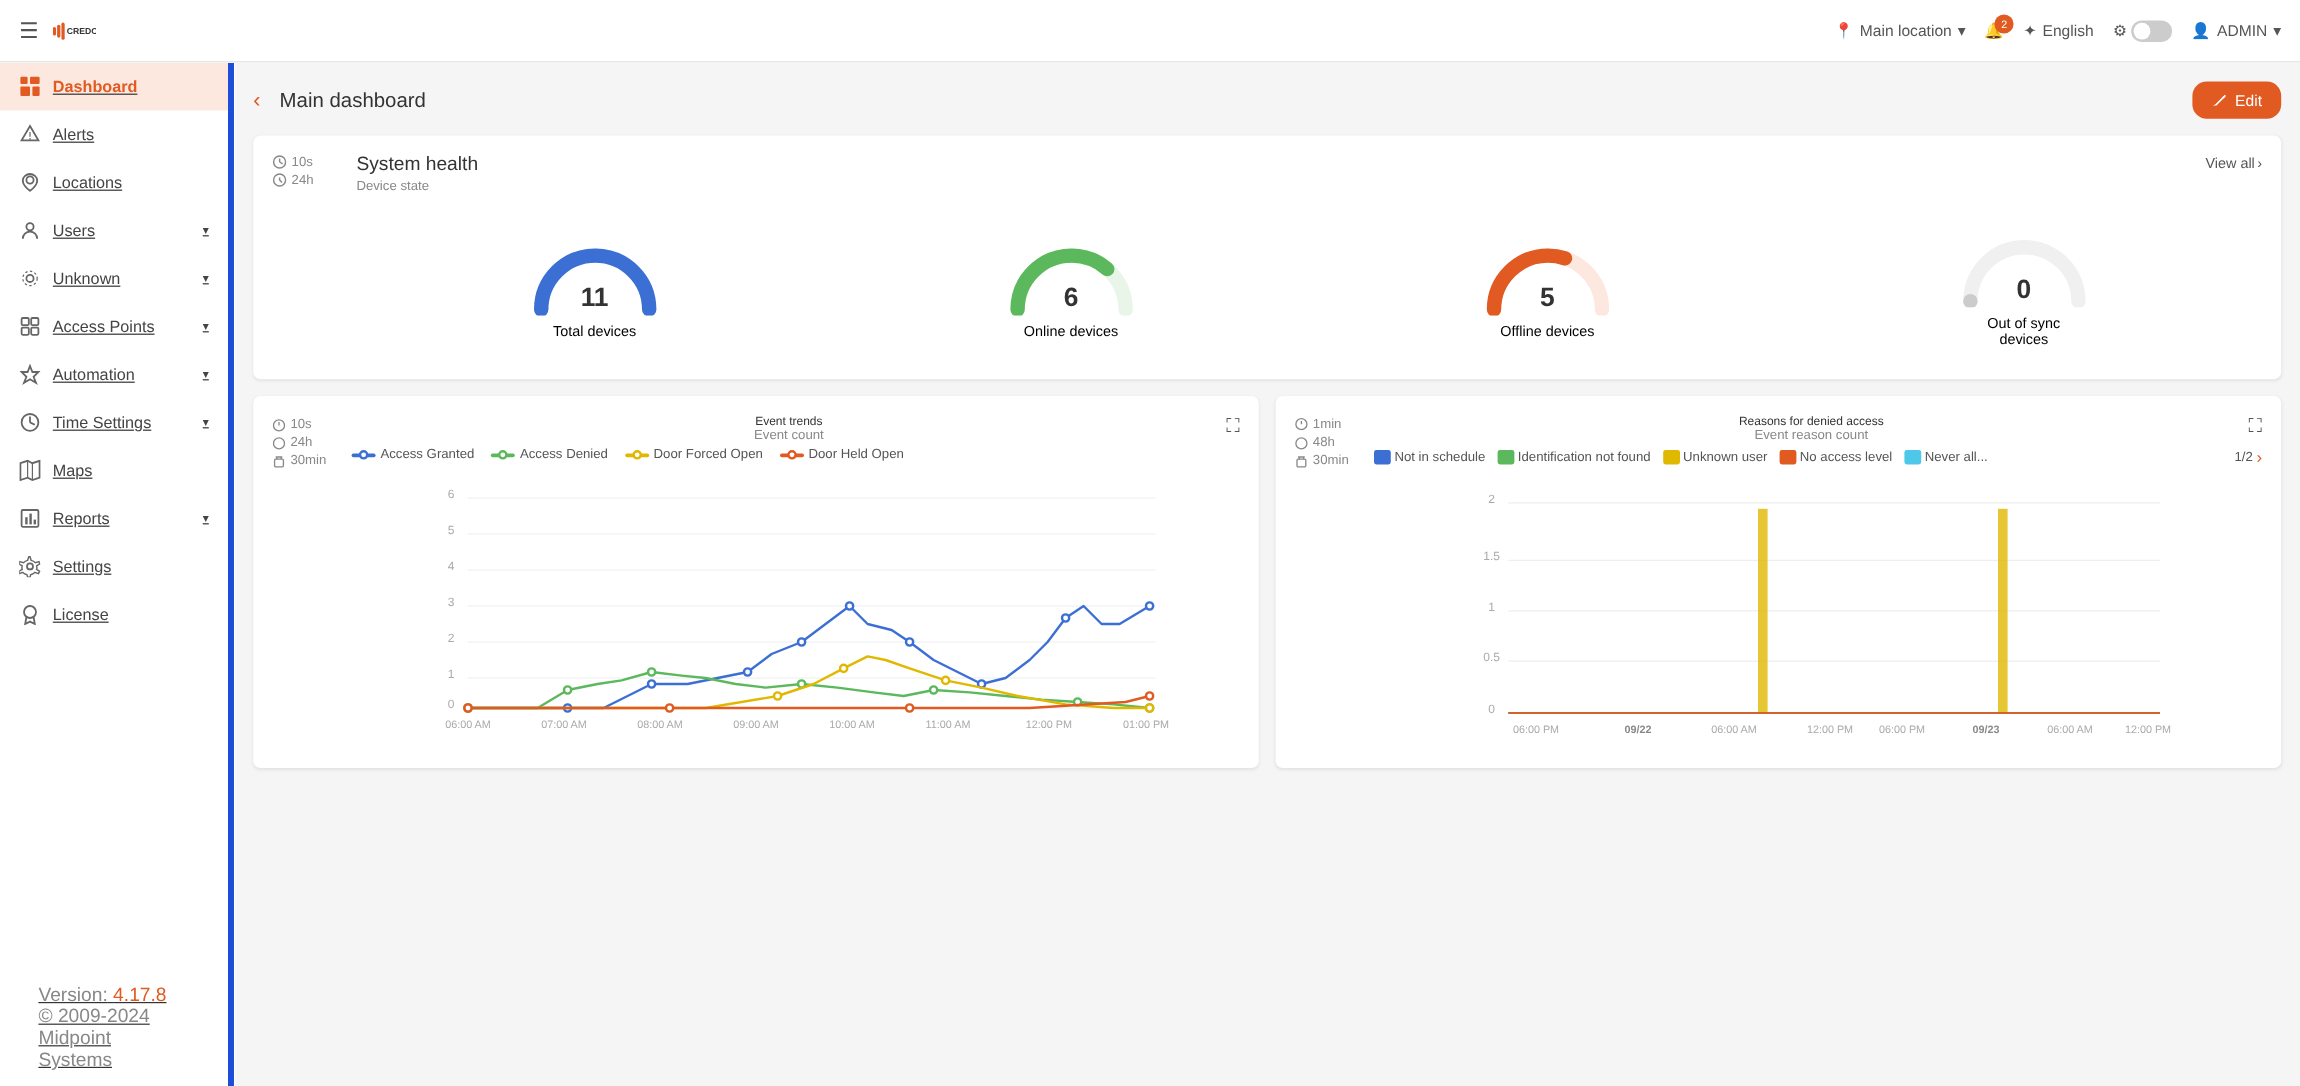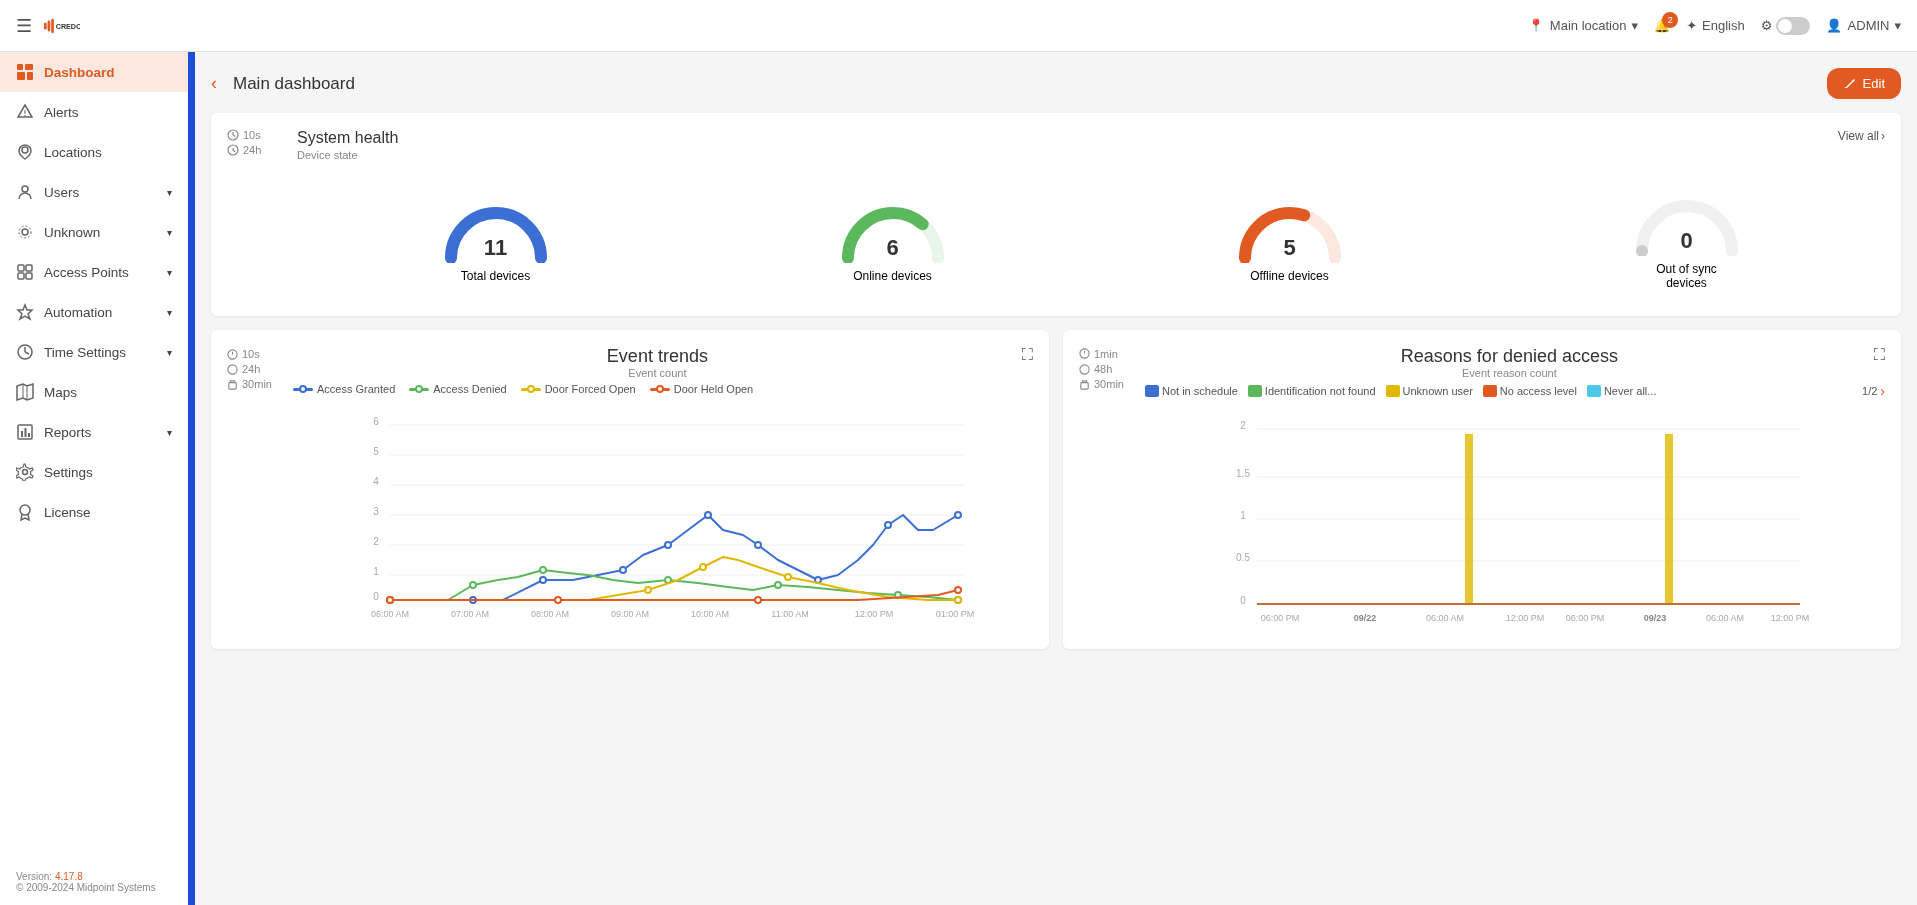--- a/index.html
+++ b/index.html
@@ -28,32 +28,32 @@
       width: 34px; height: 18px; background: #ccc; border-radius: 9px; position: relative; cursor: pointer;
     }
     .toggle-thumb {
       position: absolute; top: 2px; left: 2px;
       width: 14px; height: 14px; border-radius: 50%; background: #fff;
     }
 
     
     .sidebar {
       position: fixed; top: 52px; left: 0; bottom: 0; width: 195px;
-      background: #fff; border-right: 7px solid #1d4ed8;
-      display: flex; flex-direction: column; overflow-y: auto; z-index: 90;
+      background: #fff; border-right: 5px solid #1d4ed8;
+      display: flex; flex-direction: column; overflow-y: auto; z-index: 90; text-decoration: underline;
     }
     .sidebar-item {
       display: flex; align-items: center; gap: 10px;
       padding: 11px 16px; cursor: pointer; font-size: 13.5px; color: #444;
       position: relative;
     }
     .sidebar-item.active { background: #fde8df; color: #e05a22; font-weight: 600; }
     .sidebar-item .icon { width: 18px; height: 18px; display: flex; align-items: center; justify-content: center; }
     .sidebar-item .chevron { margin-left: auto; font-size: 10px; }
-    .sidebar-bottom { margin-top: auto; padding: 12px 16px; font-size: 10px; color: #888; }
+    .sidebar-bottom { margin-top: auto; padding: 12px 32px; font-size: 16px; color: #888; }
     .sidebar-bottom a { color: #e05a22; text-decoration: none; }
 
     
     .main {
       margin-left: 195px; margin-top: 52px;
       padding: 16px; height: calc(905px - 52px); overflow-y: auto;
       background: #f5f5f5;
     }
     .page-header {
       display: flex; align-items: center; justify-content: space-between; margin-bottom: 14px;
@@ -83,21 +83,21 @@
     .gauge { position: relative; width: 110px; height: 65px; }
     .gauge svg { width: 110px; height: 65px; }
     .gauge-number {
       position: absolute; bottom: 2px; left: 50%; transform: translateX(-50%);
       font-size: 22px; font-weight: 600; color: #333;
     }
 
     
     .charts-row { display: flex; gap: 14px; }
     .chart-card { flex: 1; background: #fff; border-radius: 6px; padding: 16px; box-shadow: 0 1px 3px rgba(0,0,0,0.08); }
-    .chart-title { font-size: 18px; font-weight: 500; text-align: center; }
+    .chart-title { font-size: 10px; font-weight: 500; text-align: center; }
     .chart-sub { font-size: 11px; color: #888; text-align: center; }
     .chart-expand { font-size: 16px; color: #555; cursor: pointer; }
     .legend { display: flex; align-items: center; gap: 14px; flex-wrap: wrap; margin-bottom: 10px; font-size: 11px; color: #555; }
     .legend-item { display: flex; align-items: center; gap: 4px; }
 
     svg text { font-family: 'Segoe UI', Arial, sans-serif; }
 
     
     .denied-legend { display: flex; align-items: center; gap: 10px; flex-wrap: wrap; font-size: 11px; color: #555; margin-bottom: 10px; }
     .denied-legend-item { display: flex; align-items: center; gap: 3px; }

